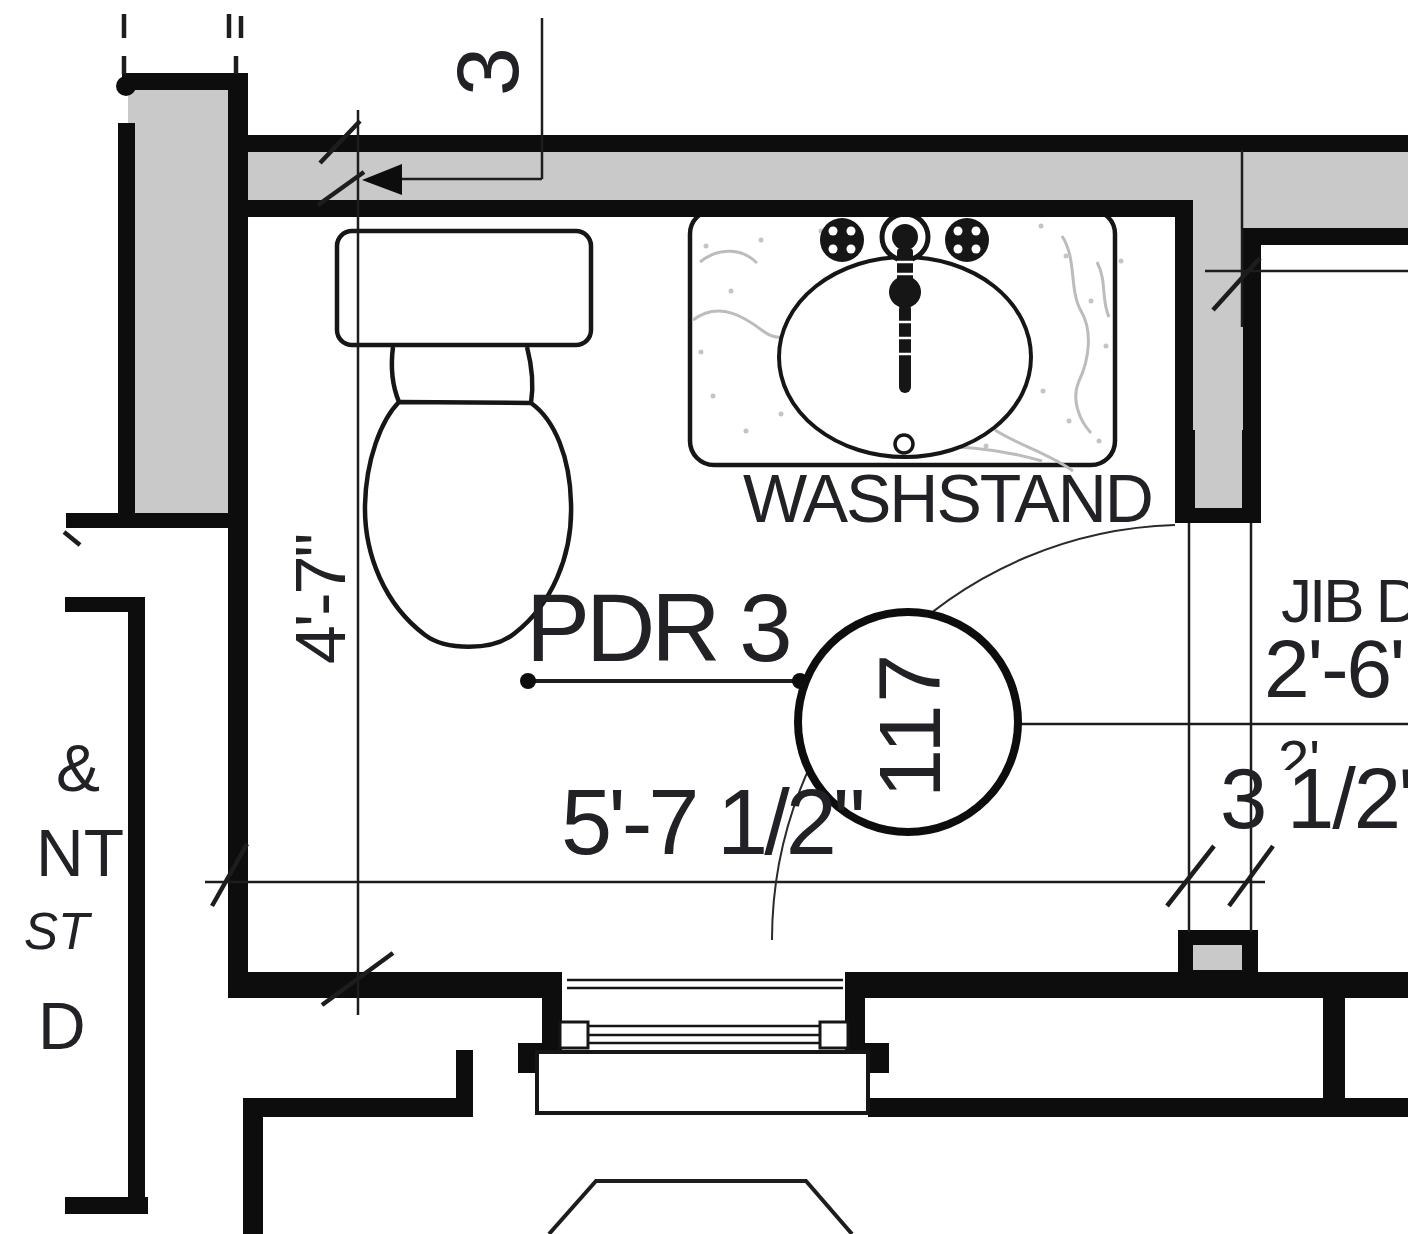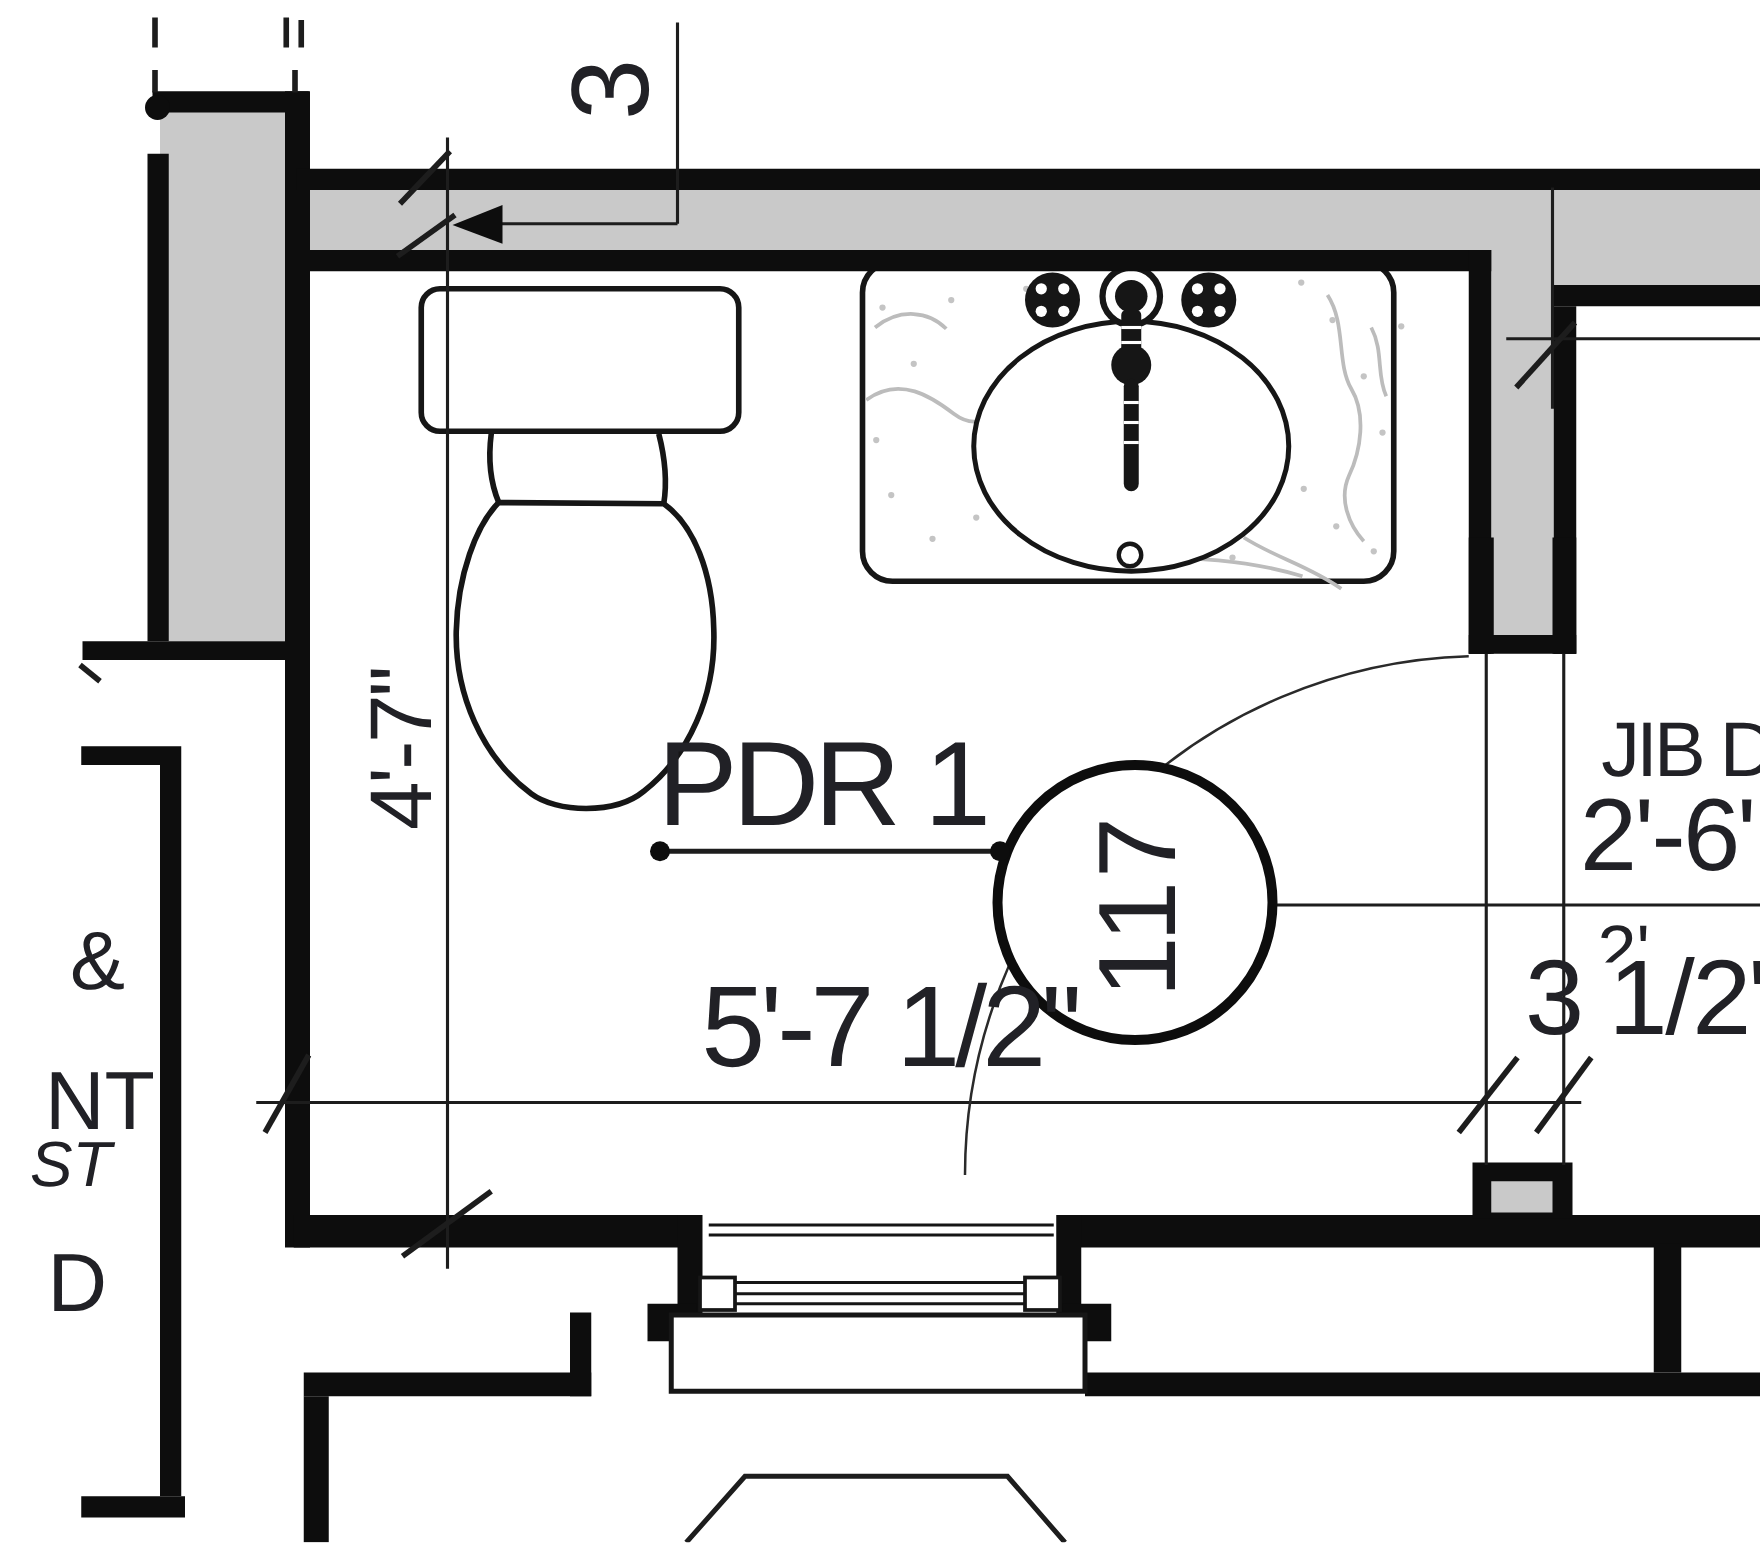--- a/index.html
+++ b/index.html
@@ -22,21 +22,21 @@
   .l-w57{left:561px;top:776px;font-size:92px;letter-spacing:-4px;}
   .l-jib{left:1281px;top:570px;font-size:62px;letter-spacing:-3px;}
   .l-d26{left:1264px;top:628px;font-size:82px;letter-spacing:-2px;}
   .l-d35{left:1220px;top:756px;font-size:85px;letter-spacing:-2px;}
   .l-frag2{left:1278px;top:736px;width:70px;height:34px;}
   .l-frag2 .lbl-inner{font-size:56px;}
   .l-n3{left:444px;top:96px;font-size:88px;}
   .l-d47{left:286px;top:664px;font-size:70px;letter-spacing:-2px;}
   .l-n117{left:866px;top:798px;font-size:88px;letter-spacing:2px;}
   .l-amp{left:56px;top:735px;font-size:66px;}
-  .l-nt{left:36px;top:820px;font-size:66px;margin-top:27px;}
+  .l-nt{left:36px;top:820px;font-size:66px;}
   .l-st{left:24px;top:906px;font-size:51px;font-style:italic;}
   .l-d{left:38px;top:993px;font-size:66px;}
 </style>
 </head>
 <body>
 
 <div class="canvas">
 
   <svg class="plan-svg" width="1408" height="1234" viewBox="0 0 1408 1234">
 
@@ -206,21 +206,22 @@
 
     <g>
       <line x1="1019" y1="724" x2="1408" y2="724" stroke="#1d1d1d" stroke-width="2.5"></line>
       <circle cx="908" cy="722" r="110" fill="#ffffff" stroke="#0d0d0d" stroke-width="8"></circle>
       <line x1="528" y1="681" x2="802" y2="681" stroke="#1d1d1d" stroke-width="4"></line>
       <circle cx="528" cy="681" r="8" fill="#0d0d0d"></circle>
       <circle cx="800" cy="681" r="8" fill="#0d0d0d"></circle>
     </g>
   </svg>
 
-  <div class="lbl l-pdr">PDR 1</div>
+  <div class="lbl l-washstand">WASHSTAND</div>
+  <div class="lbl l-pdr">PDR 3</div>
   <div class="lbl l-w57">5'-7 1/2"</div>
   <div class="lbl l-jib">JIB DOOR</div>
   <div class="lbl l-d26">2'-6"</div>
   <div class="lbl l-d35">3 1/2"</div>
   <div class="clipbox l-frag2">
     <span class="lbl-inner">2'</span>
   </div>
   <div class="lbl rot l-n3">3</div>
   <div class="lbl rot l-d47">4'-7"</div>
   <div class="lbl rot l-n117">117</div>

